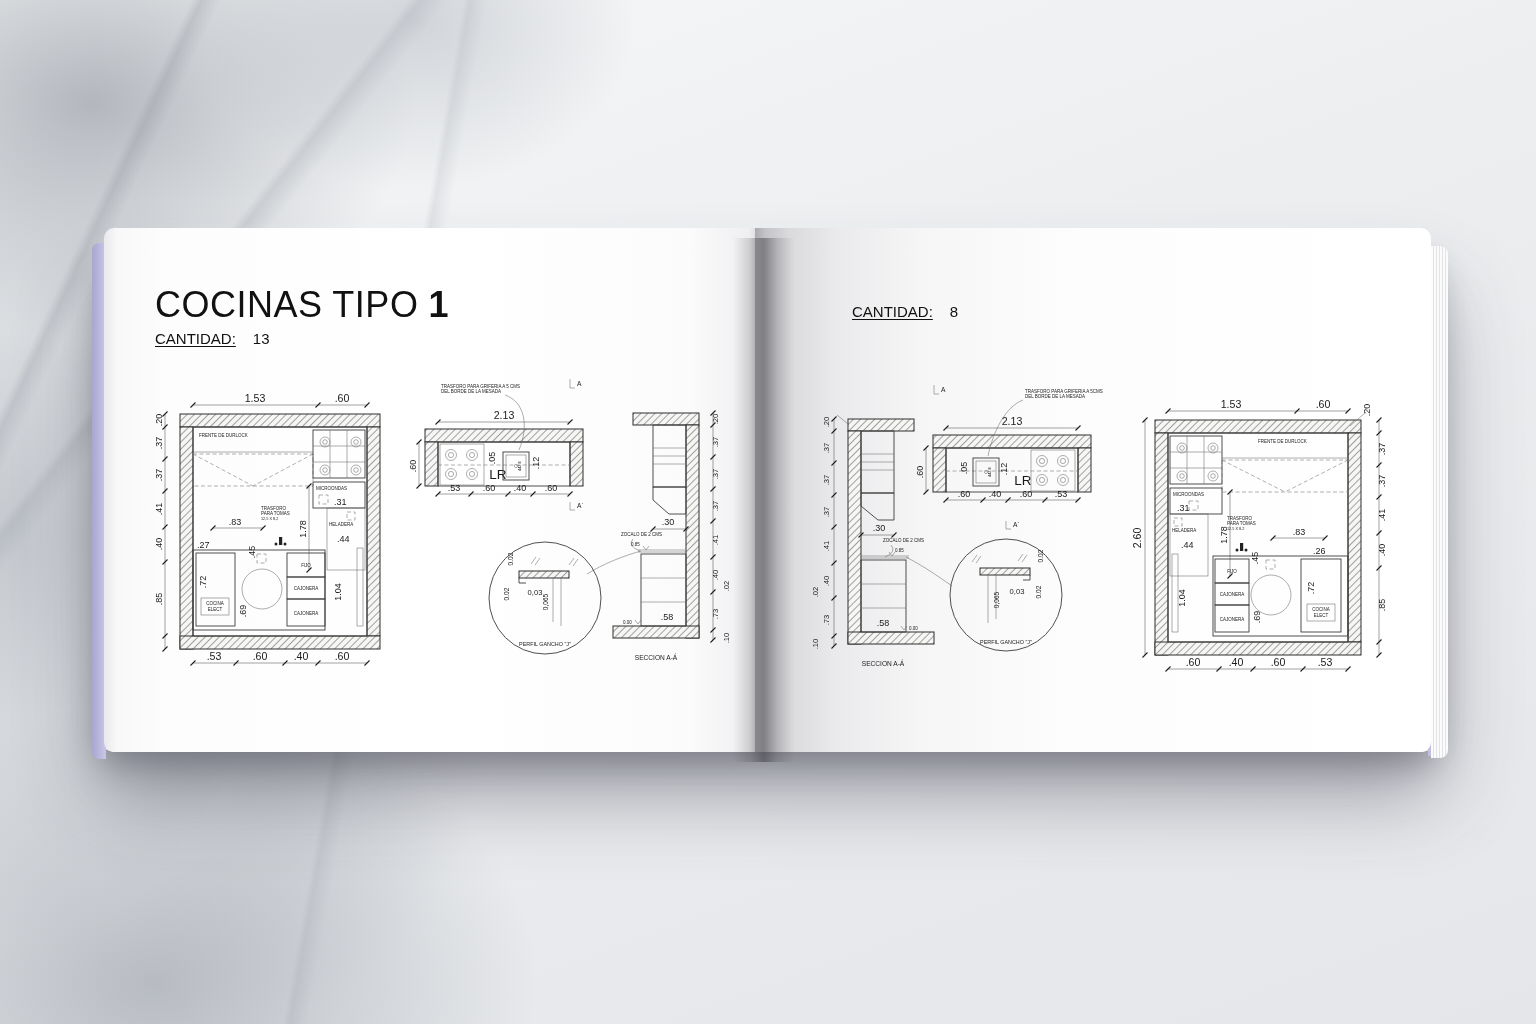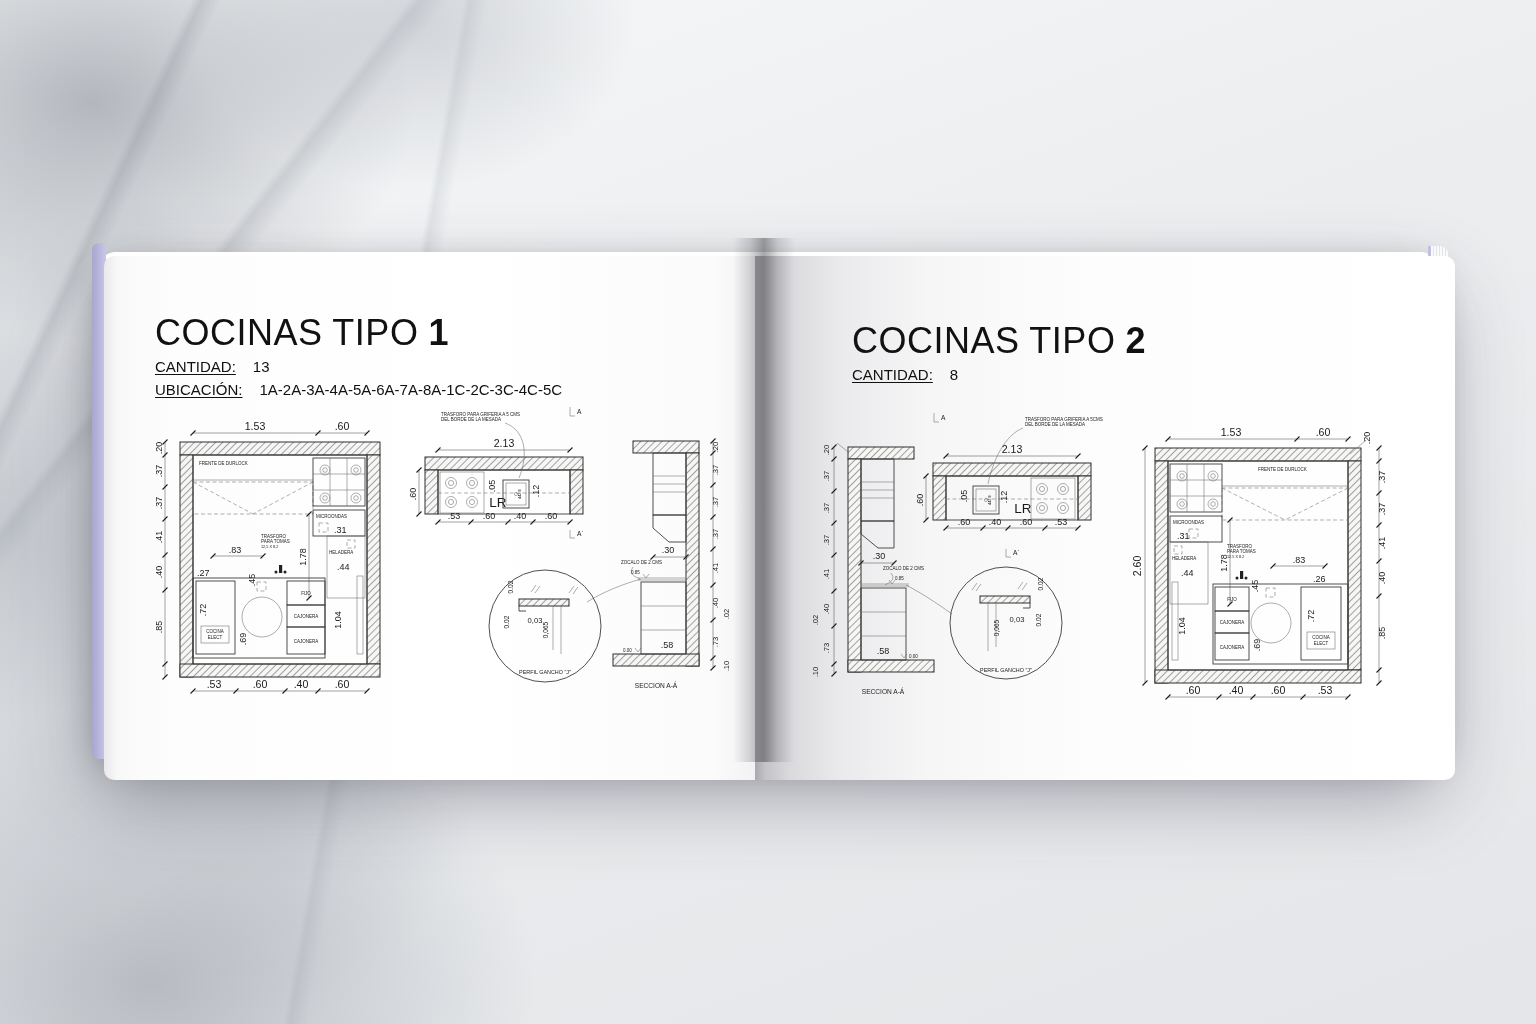--- a/index.html
+++ b/index.html
@@ -17,21 +17,21 @@
       linear-gradient(160deg,#f6f7f8 0%,#ebedef 45%,#e4e6e9 100%);}
   .book-shadow{position:absolute;left:98px;top:252px;width:1340px;height:500px;
     background:#fff;border-radius:18px;
     box-shadow:0 40px 80px rgba(60,60,75,.45),0 12px 30px rgba(60,60,75,.35);}
   .cover-left{position:absolute;left:92px;top:243px;width:14px;height:516px;
     background:linear-gradient(to right,#a9a6cf,#c9c6e8);border-radius:7px 0 0 7px;}
   .edge-right{position:absolute;left:1431px;top:246px;width:17px;height:512px;
     background:repeating-linear-gradient(90deg,#fbfbfc 0 2px,#e2e2e7 2px 3px);
     border-radius:0 8px 8px 0;}
   .cover-right-line{position:absolute;left:1428px;top:246px;width:3px;height:510px;background:#c2bfe1;}
-  .page{position:absolute;top:256px;height:524px;padding-left:24px;}
+  .page{position:absolute;top:228px;height:524px;}
   .page-left{left:104px;width:651px;border-radius:10px 0 0 10px;
     background:linear-gradient(to right,#e9e8ec 0%,#f8f8f9 2%,#fdfdfd 10%,#ffffff 55%,#fbfbfc 90%,#efeff1 99%,#e2e2e5 100%);}
   .page-right{left:755px;width:676px;border-radius:0 10px 10px 0;
     background:linear-gradient(to right,#a9a9ae 0%,#c3c3c8 1.5%,#dadadd 5%,#eaeaec 12%,#f6f6f7 25%,#fdfdfe 48%,#ffffff 100%);}
   .spine{position:absolute;left:733px;top:238px;width:62px;height:524px;z-index:6;pointer-events:none;
     background:linear-gradient(to right,rgba(22,22,28,0) 0%,rgba(22,22,28,.16) 28%,rgba(22,22,28,.38) 50%,rgba(22,22,28,.14) 72%,rgba(22,22,28,0) 100%);}
   .heading{position:absolute;color:#111;}
   .hl{left:51px;top:56px;} .hr{left:97px;top:64px;}
   .title{font-size:36px;letter-spacing:.5px;font-weight:400;white-space:nowrap;}
   .title .num{font-weight:700;margin-left:10px;}
@@ -57,21 +57,20 @@
 <div class="marble"></div>
 <div class="book-shadow"></div>
 <div class="cover-left"></div>
 <div class="edge-right"></div>
 <div class="cover-right-line"></div>
 
 <div class="page page-left">
   <div class="heading hl">
     <div class="title"><span>COCINAS TIPO</span><span class="num">1</span></div>
     <div class="meta"><span class="lbl">CANTIDAD:</span><span class="val">13</span></div>
-    <div class="meta"><span class="lbl">UBICACIÓN:</span><span class="val">1A-2A-3A-4A-5A-6A-7A-8A-1C-2C-3C-4C-5C</span></div>
   </div>
 
   <svg viewBox="0 0 620 330" style="left:31px;top:146px;width:620px;height:330px">
     <defs>
         <pattern id="hL" patternUnits="userSpaceOnUse" width="5" height="5" patternTransform="rotate(45)">
           <rect width="5" height="5" fill="#f6f6f4"></rect>
           <line x1="0" y1="0" x2="0" y2="5" stroke="#4a4a4a" stroke-width="1"></line>
         </pattern>
       </defs>
 
@@ -299,21 +298,20 @@
       <text class="t6 mid" transform="rotate(-90 374 220)" x="374" y="220">0.02</text>
       <text class="t7 mid" x="400" y="221">0,03</text>
       <text class="t6 mid" transform="rotate(-90 413 228)" x="413" y="228">0,065</text>
       <text class="t5 mid" x="410" y="272">PERFIL GANCHO "J"</text>
     </g>
   </svg>
 </div>
 
 <div class="page page-right">
   <div class="heading hr">
-    <div class="title"><span>COCINAS TIPO</span><span class="num">2</span></div>
     <div class="meta"><span class="lbl">CANTIDAD:</span><span class="val">8</span></div>
   </div>
 
   <svg viewBox="0 0 620 330" style="left:38px;top:152px;width:620px;height:330px">
     <defs>
         <pattern id="hR" patternUnits="userSpaceOnUse" width="5" height="5" patternTransform="rotate(45)">
           <rect width="5" height="5" fill="#f6f6f4"></rect>
           <line x1="0" y1="0" x2="0" y2="5" stroke="#4a4a4a" stroke-width="1"></line>
         </pattern>
       </defs>

